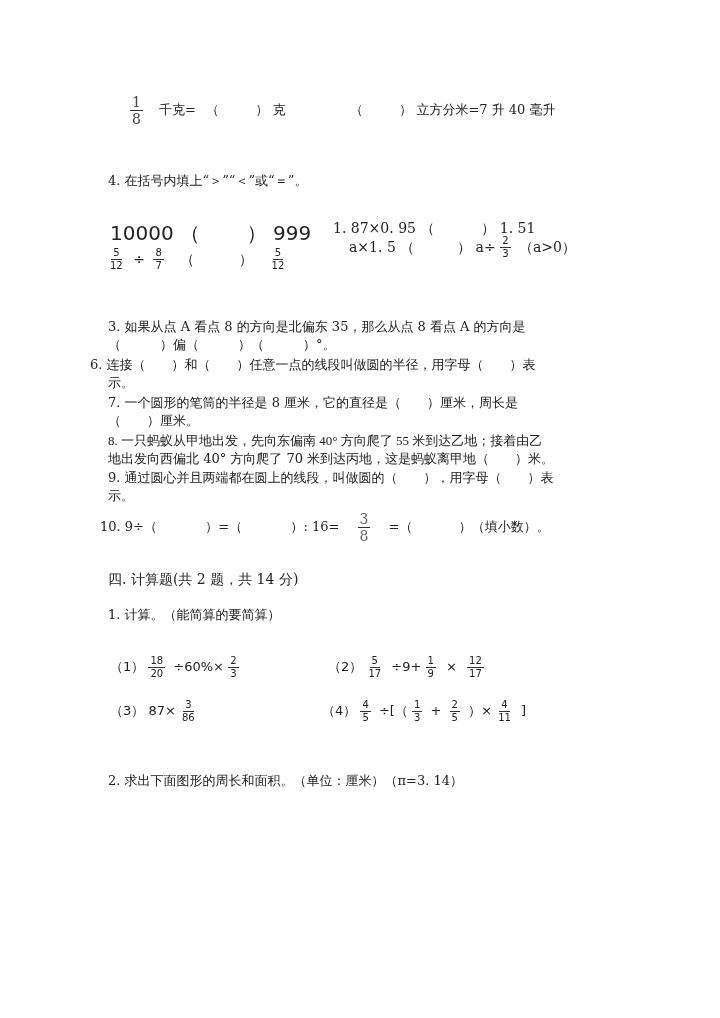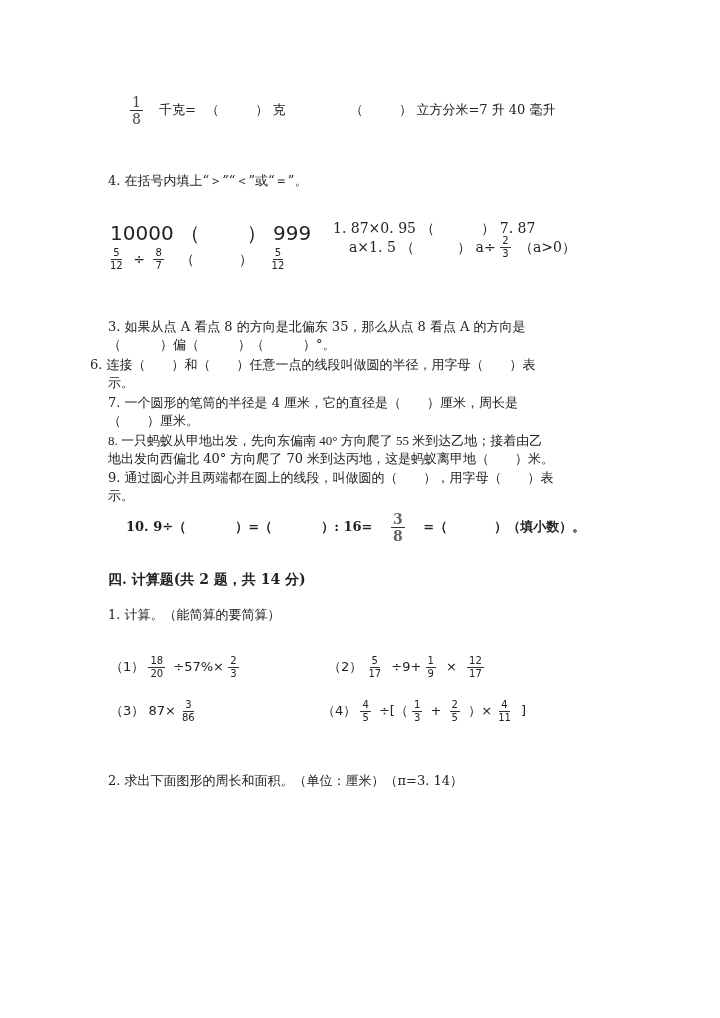--- a/index.html
+++ b/index.html
@@ -6,21 +6,21 @@
   body { width:720px; height:1018px; position:relative; overflow:hidden;
          font-family:"DejaVu Serif","Liberation Serif",serif; color:#222; }
   .abs { position:absolute; white-space:nowrap; }
   .t { font-size:13px; line-height:18px; }
   .sans { font-family:"DejaVu Sans","Liberation Sans",sans-serif; }
   .frac { display:inline-flex; flex-direction:column; align-items:center; vertical-align:middle; line-height:1; }
   .frac .n { padding:0 2px 1px; border-bottom:1px solid #333; }
   .frac .d { padding:1px 2px 0; }
   .f-serif { font-size:14px; font-family:"DejaVu Serif","Liberation Serif",serif; color:#444; }
   .f-sans { font-size:10px; font-family:"DejaVu Sans","Liberation Sans",sans-serif; }
-  .bold { font-weight:bold;text-align:right; }
+  .bold { font-weight:normal;text-align:right; }
   .blank { display:inline-block; }
 </style>
 </head>
 <body>
 
 <div class="abs t" style="left:130px;top:95px;">
   <span class="frac f-serif">
     <span class="n">1</span>
     <span class="d">8</span>
   </span>
@@ -44,21 +44,21 @@
   <span>（</span>
   <span class="blank" style="width:34px"></span>
   <span>）</span>
   <span>999</span>
 </div>
 <div class="abs" style="left:333px;top:220px;font-size:14px;">
   <span>1. 87×0. 95</span>
   <span>（</span>
   <span class="blank" style="width:38px"></span>
   <span>）</span>
-  <span>7. 87</span>
+  <span>1. 51</span>
 </div>
 
 <div class="abs" style="left:108px;top:248px;font-size:14px;">
   <span class="frac f-sans">
       <span class="n">5</span>
       <span class="d">12</span>
     </span>
   <span style="margin:0 4px">÷</span>
   <span class="frac f-sans">
       <span class="n">8</span>
@@ -82,28 +82,28 @@
       <span class="n">2</span>
       <span class="d">3</span>
     </span>
   <span style="margin-left:4px">（a&gt;0）</span>
 </div>
 
 <div class="abs t" style="left:108px;top:318px;">3. 如果从点 A 看点 8 的方向是北偏东 35，那么从点 8 看点 A 的方向是</div>
 <div class="abs t" style="left:108px;top:336px;">（　　　）偏（　　　）（　　　）°。</div>
 <div class="abs t" style="left:90px;top:356px;">6. 连接（　　）和（　　）任意一点的线段叫做圆的半径，用字母（　　）表</div>
 <div class="abs t" style="left:108px;top:374px;">示。</div>
-<div class="abs t" style="left:108px;top:394px;">7. 一个圆形的笔筒的半径是 4 厘米，它的直径是（　　）厘米，周长是</div>
+<div class="abs t" style="left:108px;top:394px;">7. 一个圆形的笔筒的半径是 8 厘米，它的直径是（　　）厘米，周长是</div>
 <div class="abs t" style="left:108px;top:412px;">（　　）厘米。</div>
 <div class="abs t" style="left:108px;top:432px;font-family:Liberation Serif, serif;">8. 一只蚂蚁从甲地出发，先向东偏南 40° 方向爬了 55 米到达乙地；接着由乙</div>
 <div class="abs t" style="left:108px;top:450px;">地出发向西偏北 40° 方向爬了 70 米到达丙地，这是蚂蚁离甲地（　　）米。</div>
 <div class="abs t" style="left:108px;top:469px;">9. 通过圆心并且两端都在圆上的线段，叫做圆的（　　），用字母（　　）表</div>
 <div class="abs t" style="left:108px;top:487px;">示。</div>
 
-<div class="abs t" style="left:126px;top:512px;font-weight:bold;">
+<div class="abs t" style="left:100px;top:512px;">
   <span>10. 9÷（</span>
   <span class="blank" style="width:40px"></span>
   <span>）=（</span>
   <span class="blank" style="width:40px"></span>
   <span>）: 16=</span>
   <span class="frac f-serif" style="margin:0 14px;color:#666">
       <span class="n">3</span>
       <span class="d">8</span>
     </span>
   <span>=（</span>
@@ -113,21 +113,21 @@
 
 <div class="abs bold" style="left:108px;top:571px;font-size:14px;">四. 计算题(共 2 题，共 14 分)</div>
 <div class="abs t" style="left:108px;top:606px;">1. 计算。（能简算的要简算）</div>
 
 <div class="abs sans" style="left:110px;top:656px;font-size:13px;">
   <span>（1）</span>
   <span class="frac f-sans">
       <span class="n">18</span>
       <span class="d">20</span>
     </span>
-  <span style="margin-left:4px">÷57%×</span>
+  <span style="margin-left:4px">÷60%×</span>
   <span class="frac f-sans">
       <span class="n">2</span>
       <span class="d">3</span>
     </span>
 </div>
 <div class="abs sans" style="left:328px;top:656px;font-size:13px;">
   <span>（2）</span>
   <span class="frac f-sans">
       <span class="n">5</span>
       <span class="d">17</span>

